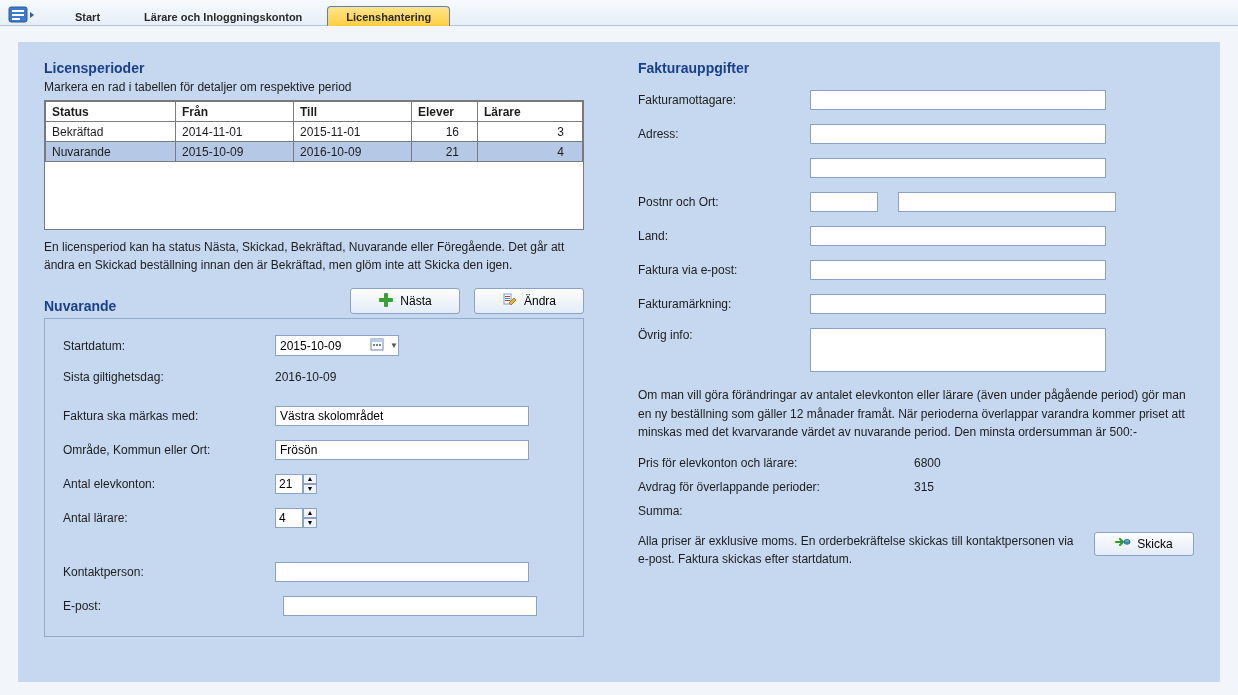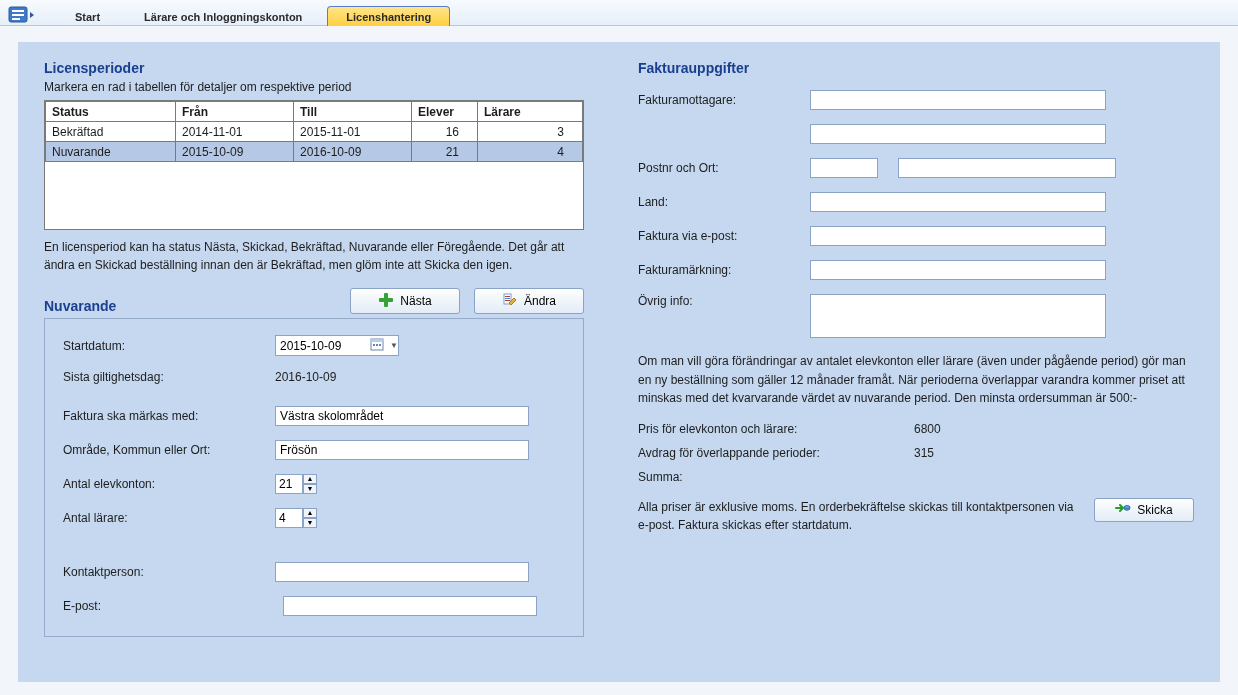--- a/index.html
+++ b/index.html
@@ -325,20 +325,24 @@
 
   <div class="col right">
     <h2>Fakturauppgifter</h2>
 
     <div class="rightform" style="margin-top:14px;">
       <div class="formrow">
         <label class="right">Fakturamottagare:</label>
         <input type="text" class="wide" value="" style="">
       </div>
       <div class="formrow">
+        <label class="right">Adress:</label>
+        <input type="text" class="wide" value="" style="">
+      </div>
+      <div class="formrow">
         <label class="right"></label>
         <input type="text" class="wide" value="" style="">
       </div>
       <div class="formrow postrow">
         <label class="right">Postnr och Ort:</label>
         <input type="text" class="post" value="" style="">
         <input type="text" class="city" value="" style="">
       </div>
       <div class="formrow">
         <label class="right">Land:</label>

